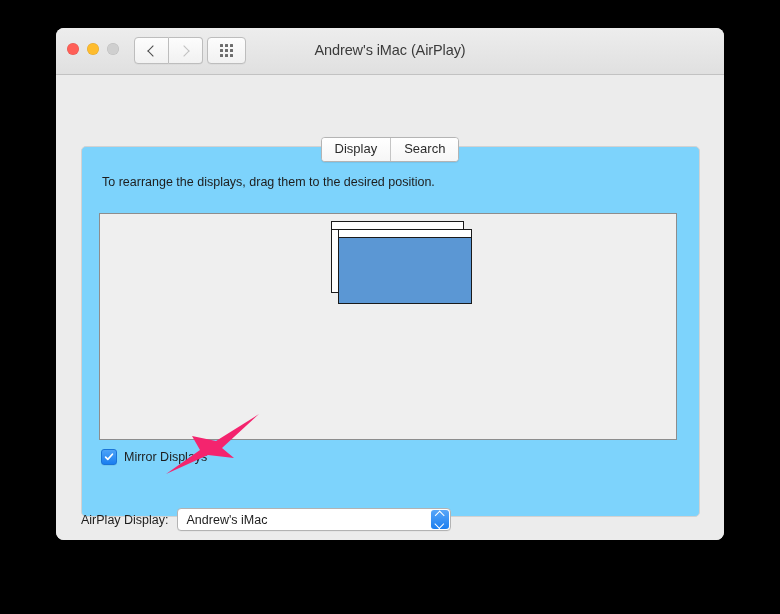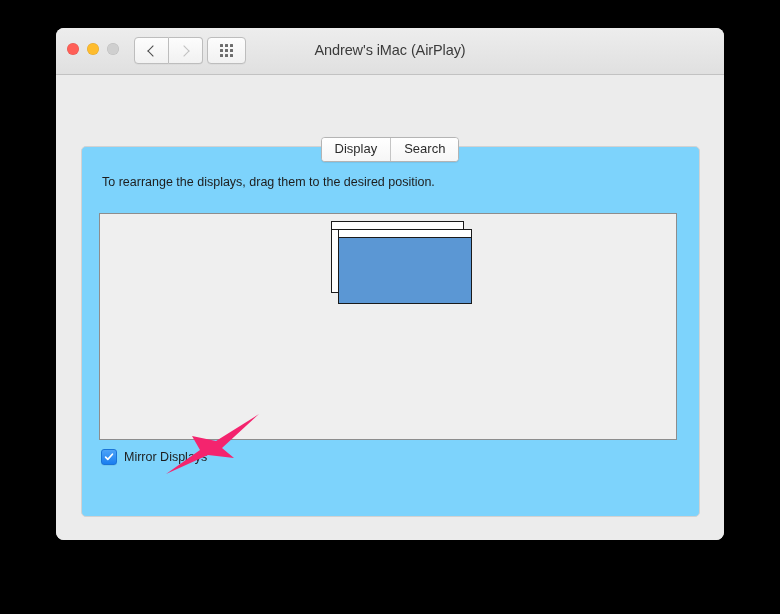--- a/index.html
+++ b/index.html
@@ -404,15 +404,25 @@
       <div class="tabgroup">
         <div class="tab">Display</div>
         <div class="tab">Search</div>
       </div>
     </div>
 
     <svg id="annotation-arrow" viewBox="0 0 105 68">
       <path d="M2 64 L36 40 L28 26 L52 31 L95 4 L58 38 L70 48 L44 45 Z" fill="#f4246e"></path>
     </svg>
 
+    <div id="airplay-row">
+      <span id="airplay-label">AirPlay Display:</span>
+      <div id="airplay-select">
+        <span id="airplay-value">Andrew's iMac</span>
+        <span id="airplay-stepper">
+          <span class="stepchev up"></span>
+          <span class="stepchev down"></span>
+        </span>
+      </div>
+    </div>
 
   </div>
 </div>
 
 </body></html>

